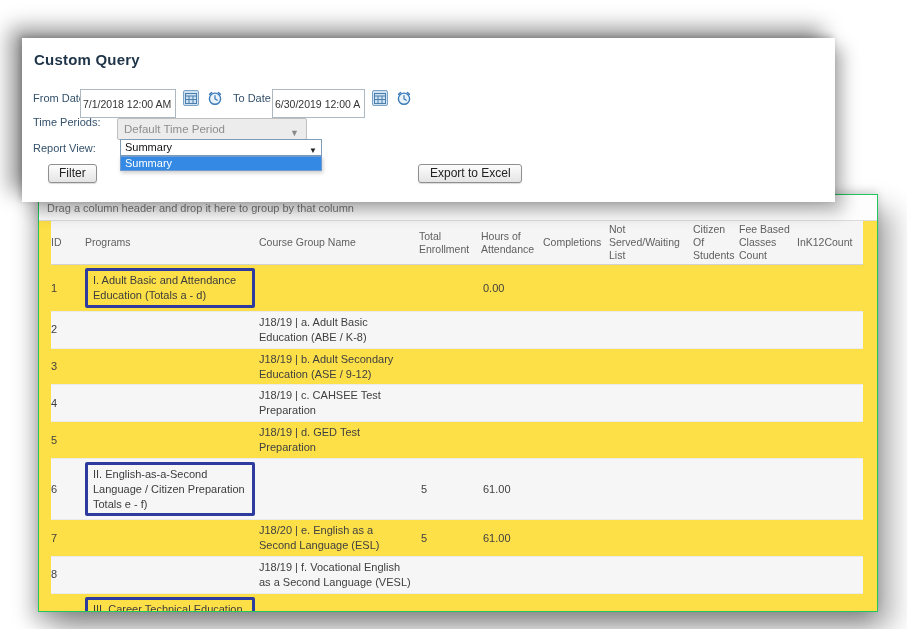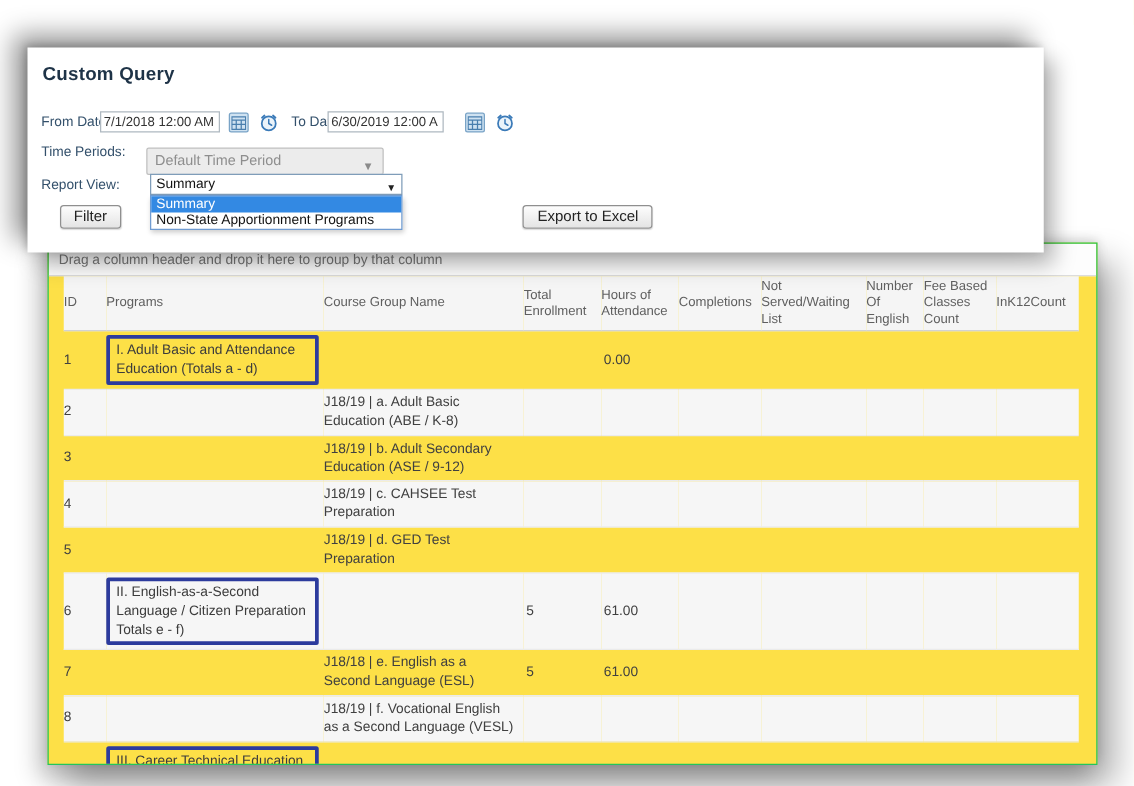--- a/index.html
+++ b/index.html
@@ -11,21 +11,21 @@
   .query-card {
     position:absolute; left:22px; top:18px; width:813px; height:164px;
     background:#fff; z-index:3;
     box-shadow:-12px -10px 20px rgba(0,0,0,0.42), -2px -2px 6px rgba(0,0,0,0.18),
                 8px 10px 16px rgba(0,0,0,0.28);
   }
   .qc-title { position:absolute; left:12px; top:13px; font-size:15px; font-weight:bold;
               color:#1e3347; letter-spacing:.2px; }
   .lbl { position:absolute; font-size:11px; color:#33506b; }
   .date-input {
-    position:absolute; height:17px; border:1px solid #aeb8c0; background:#fff;
+    position:absolute; height:29px; border:1px solid #aeb8c0; background:#fff;
     font-size:10.5px; color:#333; padding:1px 2px; font-family:"Liberation Sans",sans-serif;
   }
   .icon-btn { position:absolute; width:16px; height:16px; cursor:pointer; }
   .cal-btn { background:#cfe2f1; border:1px solid #79a3c6; border-radius:2px;
              display:flex; align-items:center; justify-content:center; }
   .ddl {
     position:absolute; left:95px; width:190px; height:22px; background:#ececec;
     border:1px solid #bfbfbf; color:#8e8e8e; font-size:11.5px; line-height:20px;
     padding:0 6px; border-radius:2px;
   }
@@ -95,21 +95,21 @@
       </svg>
     </span>
     <span class="icon-btn" style="left:185px; top:52px;">
       <svg width="16" height="16" viewBox="0 0 16 16">
         <circle cx="8" cy="8.7" r="5.6" fill="#eaf3fa" stroke="#3a7ab8" stroke-width="1.4"></circle>
         <path d="M8 5.6 v3.2 l2.3 1.4" fill="none" stroke="#3a7ab8" stroke-width="1.2" stroke-linecap="round"></path>
         <path d="M2.6 4.2 L4.6 2.4 M13.4 4.2 L11.4 2.4" fill="none" stroke="#3a7ab8" stroke-width="1.4" stroke-linecap="round"></path>
       </svg>
     </span>
     <span class="lbl" style="left:211px; top:54px;">To Date:</span>
-    <input class="date-input" style="left: 240px; top: 51px; width: 93px;" value="6/30/2019 12:00 A">
+    <input class="date-input" style="left: 250px; top: 51px; width: 93px;" value="6/30/2019 12:00 A">
     <span class="icon-btn cal-btn" style="left:350px; top:52px;">
       <svg width="12" height="12" viewBox="0 0 12 12">
         <rect x="0.5" y="1.5" width="11" height="10" fill="none" stroke="#4a7fae" stroke-width="1"></rect>
         <line x1="0.5" y1="4" x2="11.5" y2="4" stroke="#4a7fae" stroke-width="1"></line>
         <line x1="4" y1="4" x2="4" y2="11.5" stroke="#4a7fae" stroke-width="1"></line>
         <line x1="8" y1="4" x2="8" y2="11.5" stroke="#4a7fae" stroke-width="1"></line>
         <line x1="0.5" y1="7.5" x2="11.5" y2="7.5" stroke="#4a7fae" stroke-width="1"></line>
       </svg>
     </span>
     <span class="icon-btn" style="left:374px; top:52px;">
@@ -126,21 +126,20 @@
       <span class="arrow">▼</span>
     </div>
 
     <span class="lbl" style="left:11px; top:104px;">Report View:</span>
     <div class="select-box">
       <span>Summary</span>
       <span class="arrow">▼</span>
     </div>
     <div class="option-list">
       <div class="option sel">Summary</div>
-      <div class="option">Non-State Apportionment Programs</div>
     </div>
 
     <button class="btn" style="left:26px; top:126px;">Filter</button>
     <button class="btn" style="left:396px; top:126px;padding-left:11px;">Export to Excel</button>
   </div>
 
   <div class="grid-card">
     <div class="dragbar">Drag a column header and drop it here to group by that column</div>
 
     <table class="grid">
@@ -158,21 +157,21 @@
       </colgroup>
       <thead>
         <tr>
           <th>ID</th>
           <th>Programs</th>
           <th>Course Group Name</th>
           <th>Total Enrollment</th>
           <th>Hours of Attendance</th>
           <th>Completions</th>
           <th>Not Served/Waiting List</th>
-          <th>Number Of English</th>
+          <th>Citizen Of Students</th>
           <th>Fee Based Classes Count</th>
           <th>InK12Count</th>
         </tr>
       </thead>
       <tbody>
         <tr class="r1">
           <td>1</td>
           <td>
             <div class="hl-box">I. Adult Basic and Attendance Education (Totals a - d)</div>
           </td>
@@ -243,21 +242,21 @@
           <td class="num">61.00</td>
           <td></td>
           <td></td>
           <td></td>
           <td></td>
           <td></td>
         </tr>
         <tr class="r7">
           <td>7</td>
           <td></td>
-          <td>J18/18 | e. English as a Second Language (ESL)</td>
+          <td>J18/20 | e. English as a Second Language (ESL)</td>
           <td class="num">5</td>
           <td class="num">61.00</td>
           <td></td>
           <td></td>
           <td></td>
           <td></td>
           <td></td>
         </tr>
         <tr class="r8 even">
           <td>8</td>

